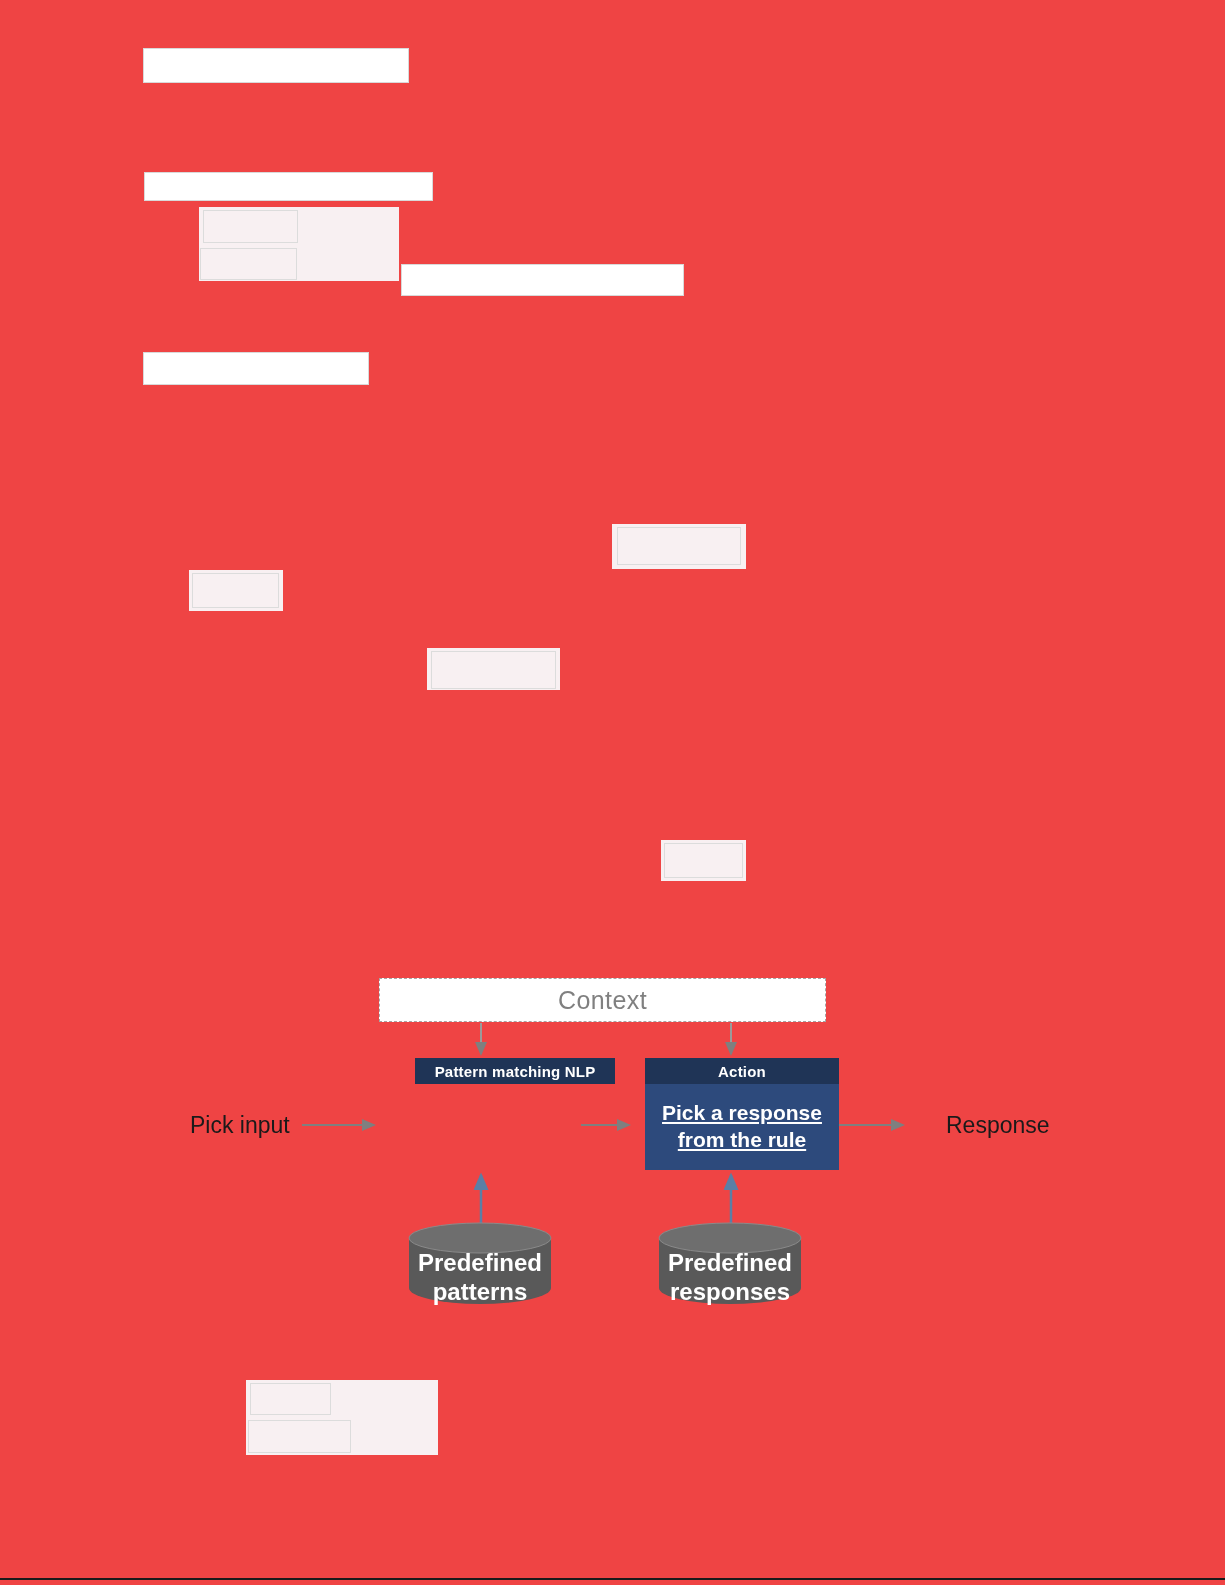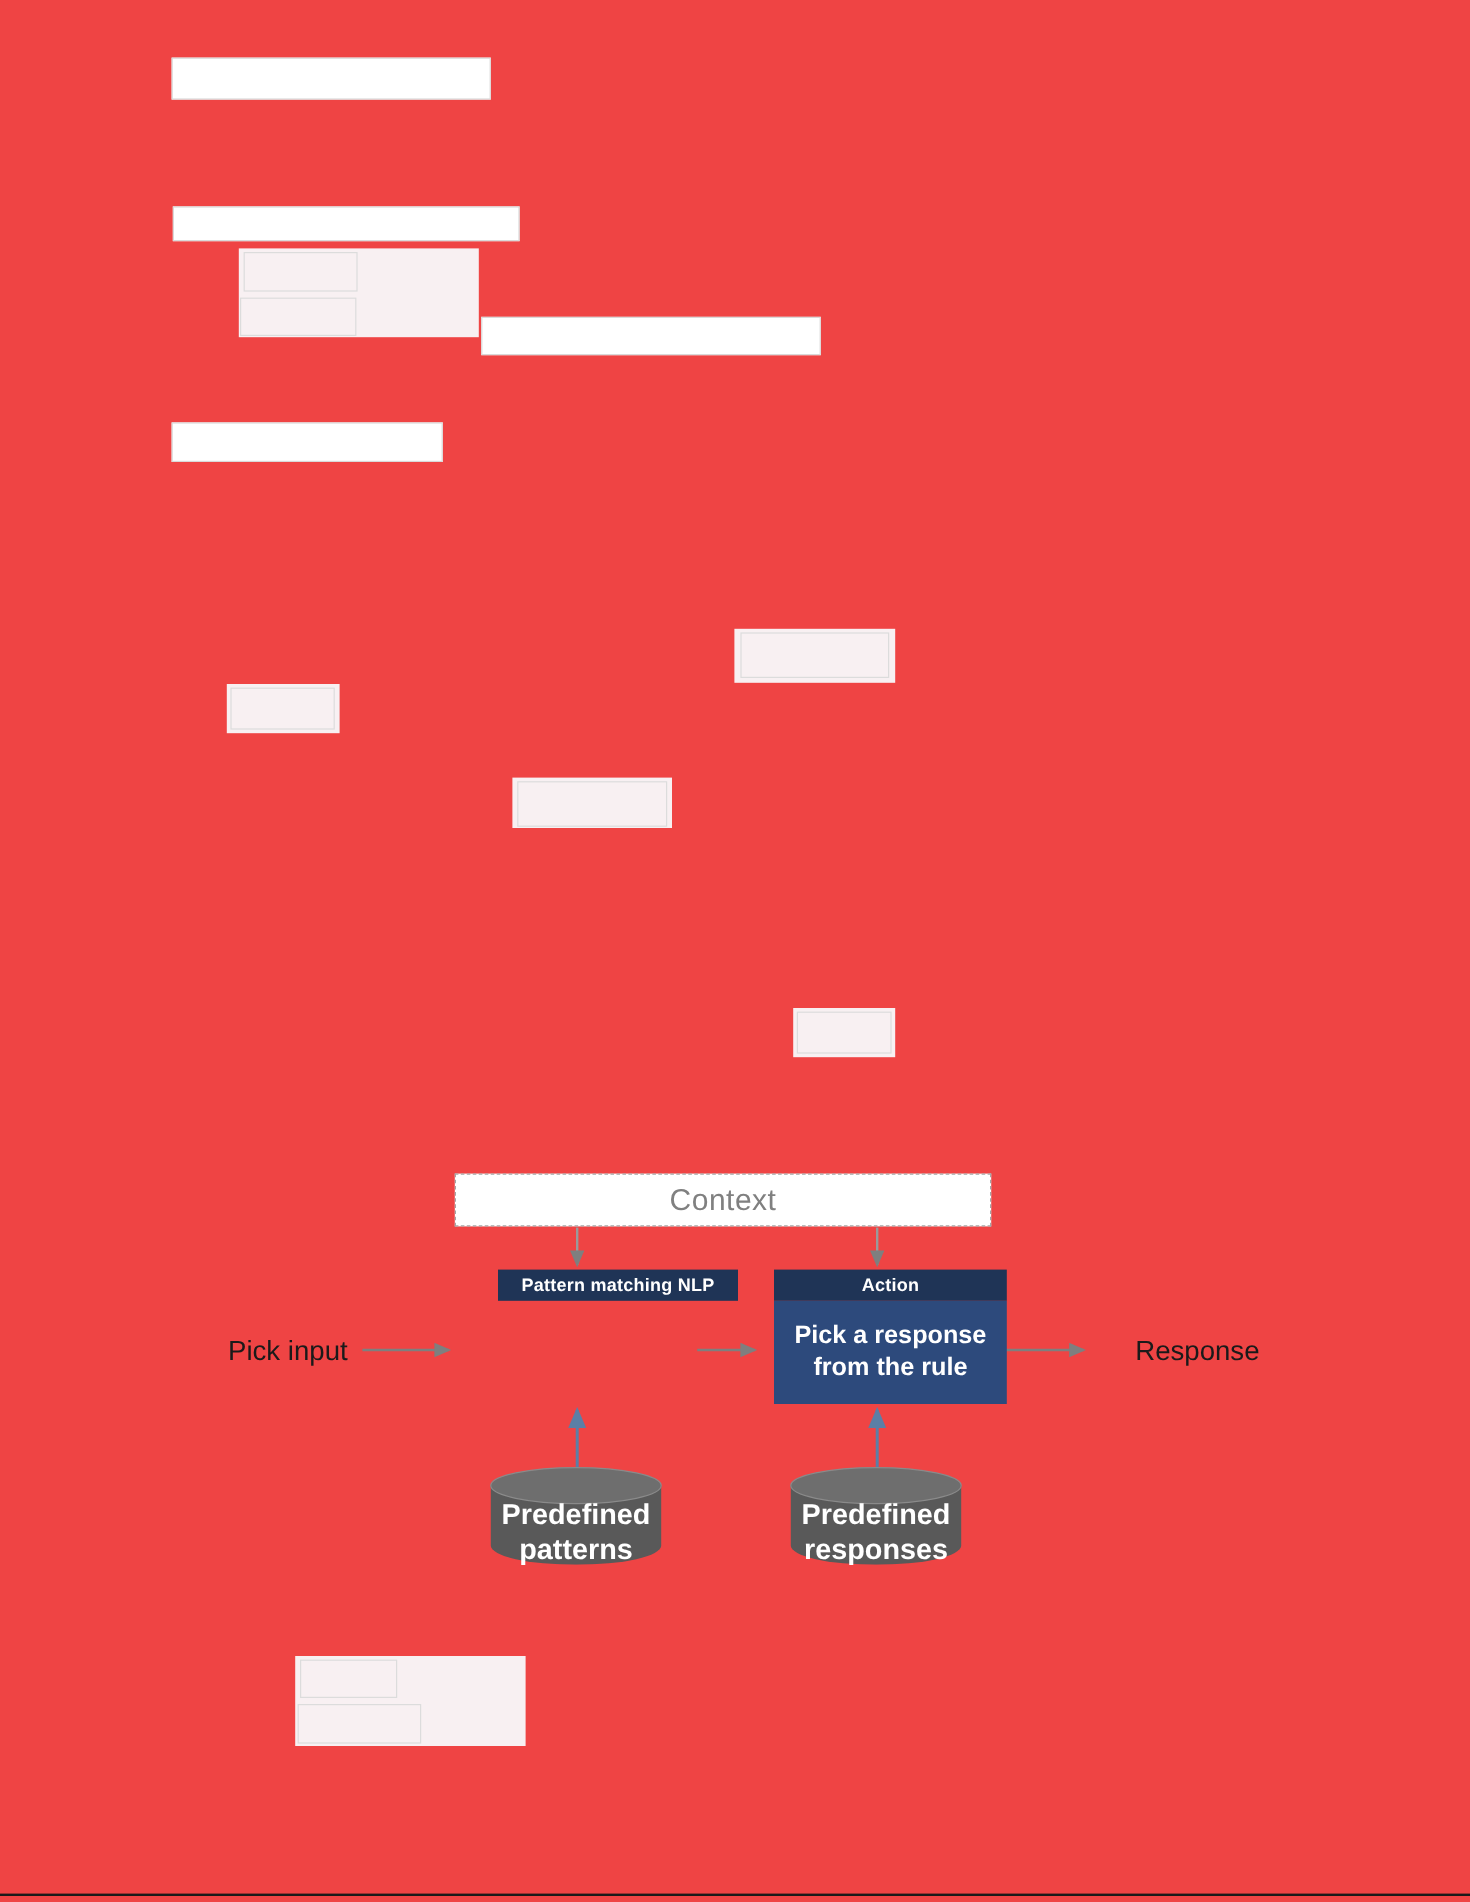--- a/index.html
+++ b/index.html
@@ -186,21 +186,21 @@
     <div class="context-box" style="left:379px; top:978px; width:447px; height:44px;">
       <span>Context</span>
     </div>
 
     <div class="proc" style="left:379px; top:1058px; width:200px; height:88px;margin-left:36px;">
       <div class="proc-header" style="background:#1f3456;">Pattern matching NLP</div>
     </div>
 
     <div class="proc" style="left:633px; top:1058px; width:194px; height:112px;margin-left:12px;">
       <div class="proc-header" style="background:#1f3456;">Action</div>
-      <div class="proc-body" style="background:#2d4a7c; white-space:pre-line;">Pick a response
+      <div class="proc-body" style="background:#2d4a7c; white-space:pre-line;text-decoration:underline;">Pick a response
 from the rule</div>
     </div>
 
     <div class="cyl" style="left:407px; top:1222px; width:146px; height:82px;">
       <svg width="146" height="82" viewBox="0 0 146 82">
         <path d="M2,16 L2,66 A71,16 0 0 0 144,66 L144,16 Z" fill="#595959"></path>
         <ellipse cx="73" cy="16" rx="71" ry="15" fill="#6e6e6e" stroke="#8a8a8a" stroke-width="1"></ellipse>
       </svg>
       <div class="cyl-label" style="top:26px; white-space:pre-line;">Predefined
 patterns</div>

